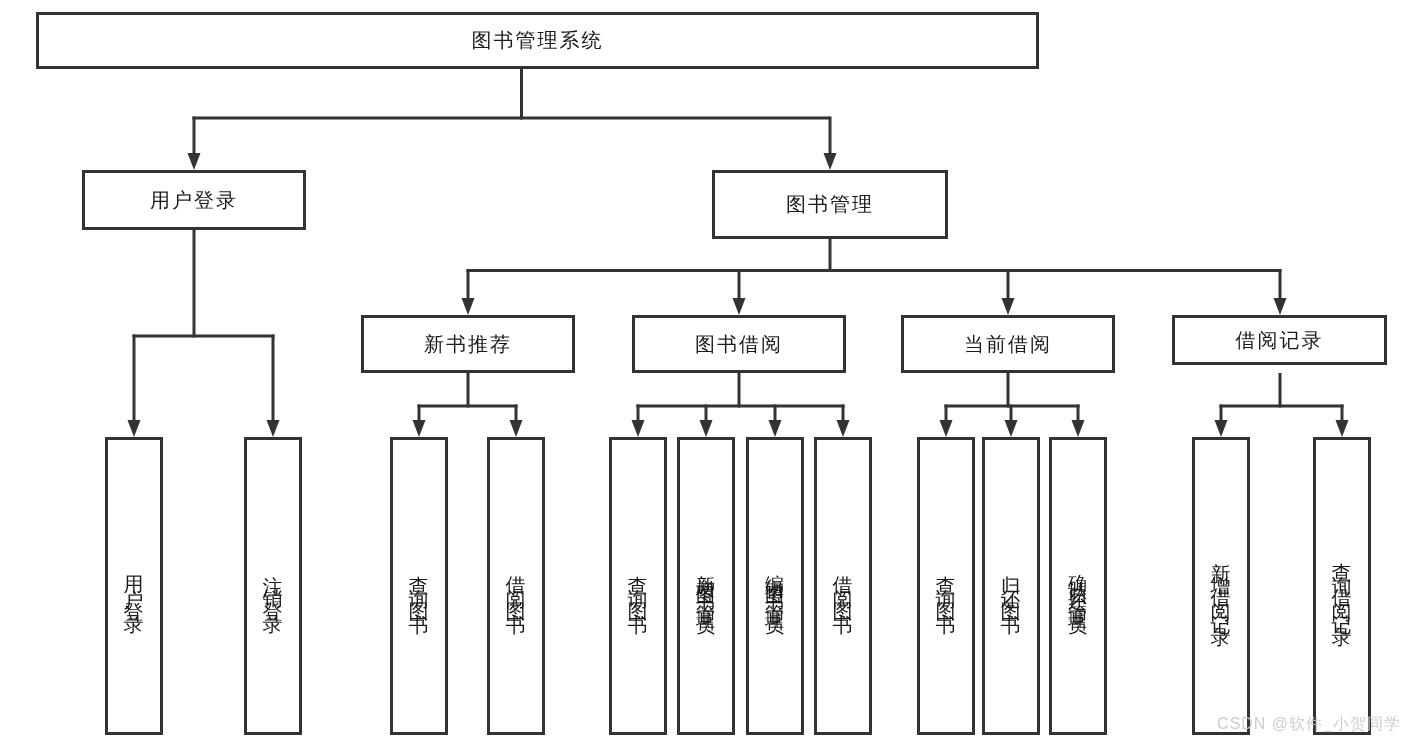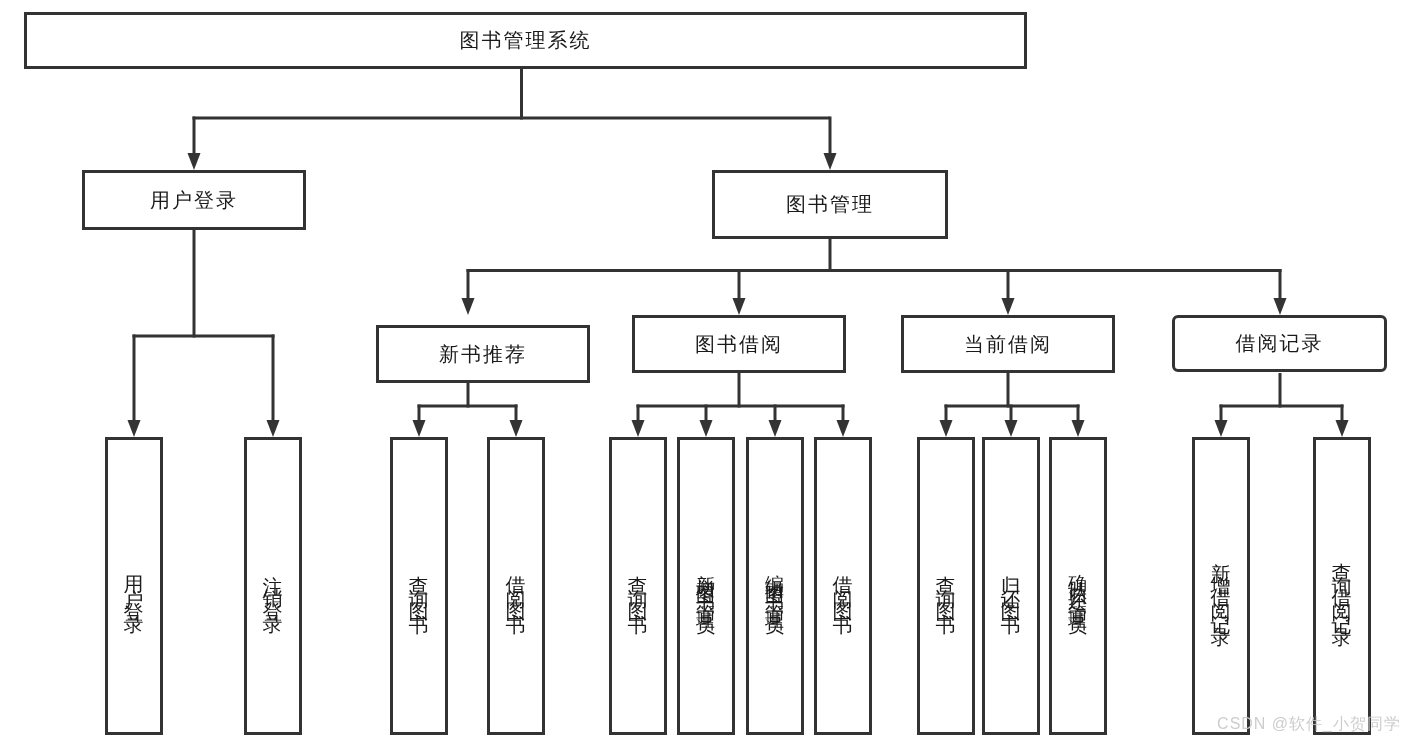--- a/index.html
+++ b/index.html
@@ -92,29 +92,29 @@
       <polygon points="768.5,420 781.5,420 775,437"></polygon>
       <polygon points="836.5,420 849.5,420 843,437"></polygon>
       <polygon points="939.5,420 952.5,420 946,437"></polygon>
       <polygon points="1004.5,420 1017.5,420 1011,437"></polygon>
       <polygon points="1071.5,420 1084.5,420 1078,437"></polygon>
       <polygon points="1214.5,420 1227.5,420 1221,437"></polygon>
       <polygon points="1335.5,420 1348.5,420 1342,437"></polygon>
     </g>
   </svg>
 
-  <div class="node" style="left:24px; top:12px; width:1003px; height:57px;">图书管理系统</div>
+  <div class="node" style="left:36px; top:12px; width:1003px; height:57px;">图书管理系统</div>
 
   <div class="node" style="left:82px; top:170px; width:224px; height:60px;">用户登录</div>
   <div class="node" style="left:712px; top:170px; width:236px; height:69px;">图书管理</div>
 
-  <div class="node" style="left:361px; top:325px; width:214px; height:58px;margin-left:15px;">新书推荐</div>
+  <div class="node" style="left:361px; top:315px; width:214px; height:58px;">新书推荐</div>
   <div class="node" style="left:901px; top:315px; width:214px; height:58px;">当前借阅</div>
   <div class="node" style="left:632px; top:315px; width:214px; height:58px;">图书借阅</div>
-  <div class="node" style="left:1172px; top:315px; width:215px; height:57px;border-radius:6px;">借阅记录</div>
+  <div class="node" style="left:1172px; top:315px; width:215px; height:50px;">借阅记录</div>
 
   <div class="node leaf" style="left:105px; top:437px; width:58px; height:298px;">用户登录</div>
   <div class="node leaf" style="left:244px; top:437px; width:58px; height:298px;">注销登录</div>
 
   <div class="node leaf" style="left:390px; top:437px; width:58px; height:298px;">查询图书</div>
   <div class="node leaf" style="left:487px; top:437px; width:58px; height:298px;">借阅图书</div>
 
   <div class="node leaf" style="left:609px; top:437px; width:58px; height:298px;">查询图书</div>
   <div class="node leaf long" style="left:677px; top:437px; width:58px; height:298px;">新增图书（管理员）</div>
   <div class="node leaf long" style="left:746px; top:437px; width:58px; height:298px;">编辑图书（管理员）</div>

